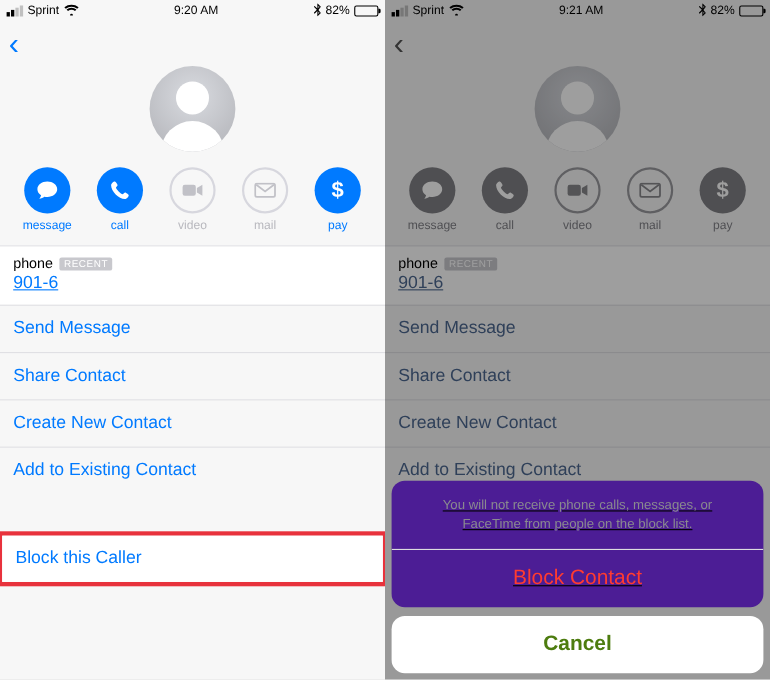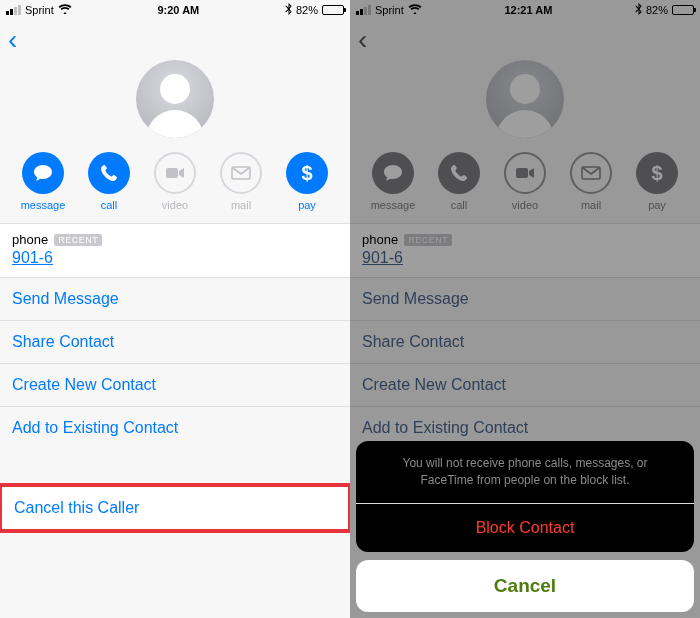--- a/index.html
+++ b/index.html
@@ -27,21 +27,21 @@
     display: flex;
     align-items: center;
     justify-content: space-between;
     padding: 0 6px;
     font-size: 11px;
     font-weight: 500;
     color: #000;
     background: #f7f7f7;
   }
   .status-left, .status-right { display: flex; align-items: center; gap: 4px; }
-  .status-center { font-weight: 700; }
+  .status-center { font-weight: 400; }
   .signal-bars { display: flex; align-items: flex-end; gap: 1px; }
   .bar { width: 3px; background: #c0c0c0; }
   .bar.on { background: #000; }
   .bar.b1{height:4px}.bar.b2{height:6px}.bar.b3{height:8px}.bar.b4{height:10px}
   .wifi { font-size: 12px; }
   .battery-wrap { display:flex; align-items:center; gap:2px; }
   .battery {
     width: 22px; height: 10px; border:1px solid #000; border-radius:2px;
     position:relative;
   }
@@ -97,28 +97,28 @@
   
   .dim-layer{
     position:absolute; inset:0; background:rgba(0,0,0,0.38);
     pointer-events:none;
   }
   
   .sheet{
     position:absolute; bottom:6px; left:6px; right:6px;
   }
   .sheet-block{
-    background:#000000; border-radius:12px; overflow:hidden; margin-bottom:8px;text-decoration:underline;
+    background:#4c1d95; border-radius:12px; overflow:hidden; margin-bottom:8px;text-decoration:underline;
   }
   .sheet-msg{
     padding:14px 20px; font-size:12px; color:#8a8a8f; text-align:center; line-height:1.4;
     border-bottom:1px solid #dcdce0;
   }
   .sheet-btn{
-    padding:15px; text-align:center; font-size:16px;
+    padding:15px; text-align:center; font-size:19px;
   }
   .sheet-btn.red{ color:#ff3b30;}
   .sheet-cancel{
     background:#fff; border-radius:12px; padding:15px; text-align:center;
     font-size:19px; font-weight:600; color:#4d7c0f;
   }
   .screen.right .status-bar,
   .screen.right .nav,
   .screen.right .avatar-wrap,
   .screen.right .action-row,
@@ -222,21 +222,21 @@
       </div>
       <div class="phone-num">901-6</div>
     </div>
     <div class="list-item">Send Message</div>
     <div class="list-item">Share Contact</div>
     <div class="list-item">Create New Contact</div>
     <div class="list-item">Add to Existing Contact</div>
     <div class="spacer"></div>
     <div class="highlight-box">
       <div class="block-caller-wrap">
-        <div class="list-item" style="border-top:none">Cancel this Caller</div>
+        <div class="list-item" style="border-top:none">Block this Caller</div>
       </div>
     </div>
   </div>
 </div>
 
 <div class="screen right dim">
   <div class="status-bar">
     <div class="status-left">
       <span class="signal-bars">
         <span class="bar b1 on"></span>
@@ -244,21 +244,21 @@
           <span class="bar b3"></span>
           <span class="bar b4"></span>
       </span>
       <span>Sprint</span>
       <span class="wifi">
         <svg width="14" height="11" viewBox="0 0 14 11">
             <path d="M7 9.5a1.3 1.3 0 100 2.6 1.3 1.3 0 000-2.6zm-3.2-2.4a5 5 0 016.4 0l1.3-1.5a7 7 0 00-9 0zM.5 3.6a10.5 10.5 0 0113 0L12.2 5a8.5 8.5 0 00-10.4 0z" fill="#000"></path>
           </svg>
       </span>
     </div>
-    <div class="status-center">12:21 AM</div>
+    <div class="status-center">9:21 AM</div>
     <div class="status-right">
       <span>
         <svg width="7" height="12" viewBox="0 0 7 12">
             <path d="M3.5 0v4.7L1 2.4.3 3.1 3 5.9.3 8.7 1 9.4l2.5-2.3V12l3.2-3.1L4.5 6l2.2-2.9zm1 2.3l1 1-1 1zm0 7.4V7.6l1 1z" fill="#000"></path>
           </svg>
       </span>
       <span>82%</span>
       <span class="battery-wrap">
         <span class="battery"><span class="battery-fill" style="width:82%"></span></span>
       </span>

